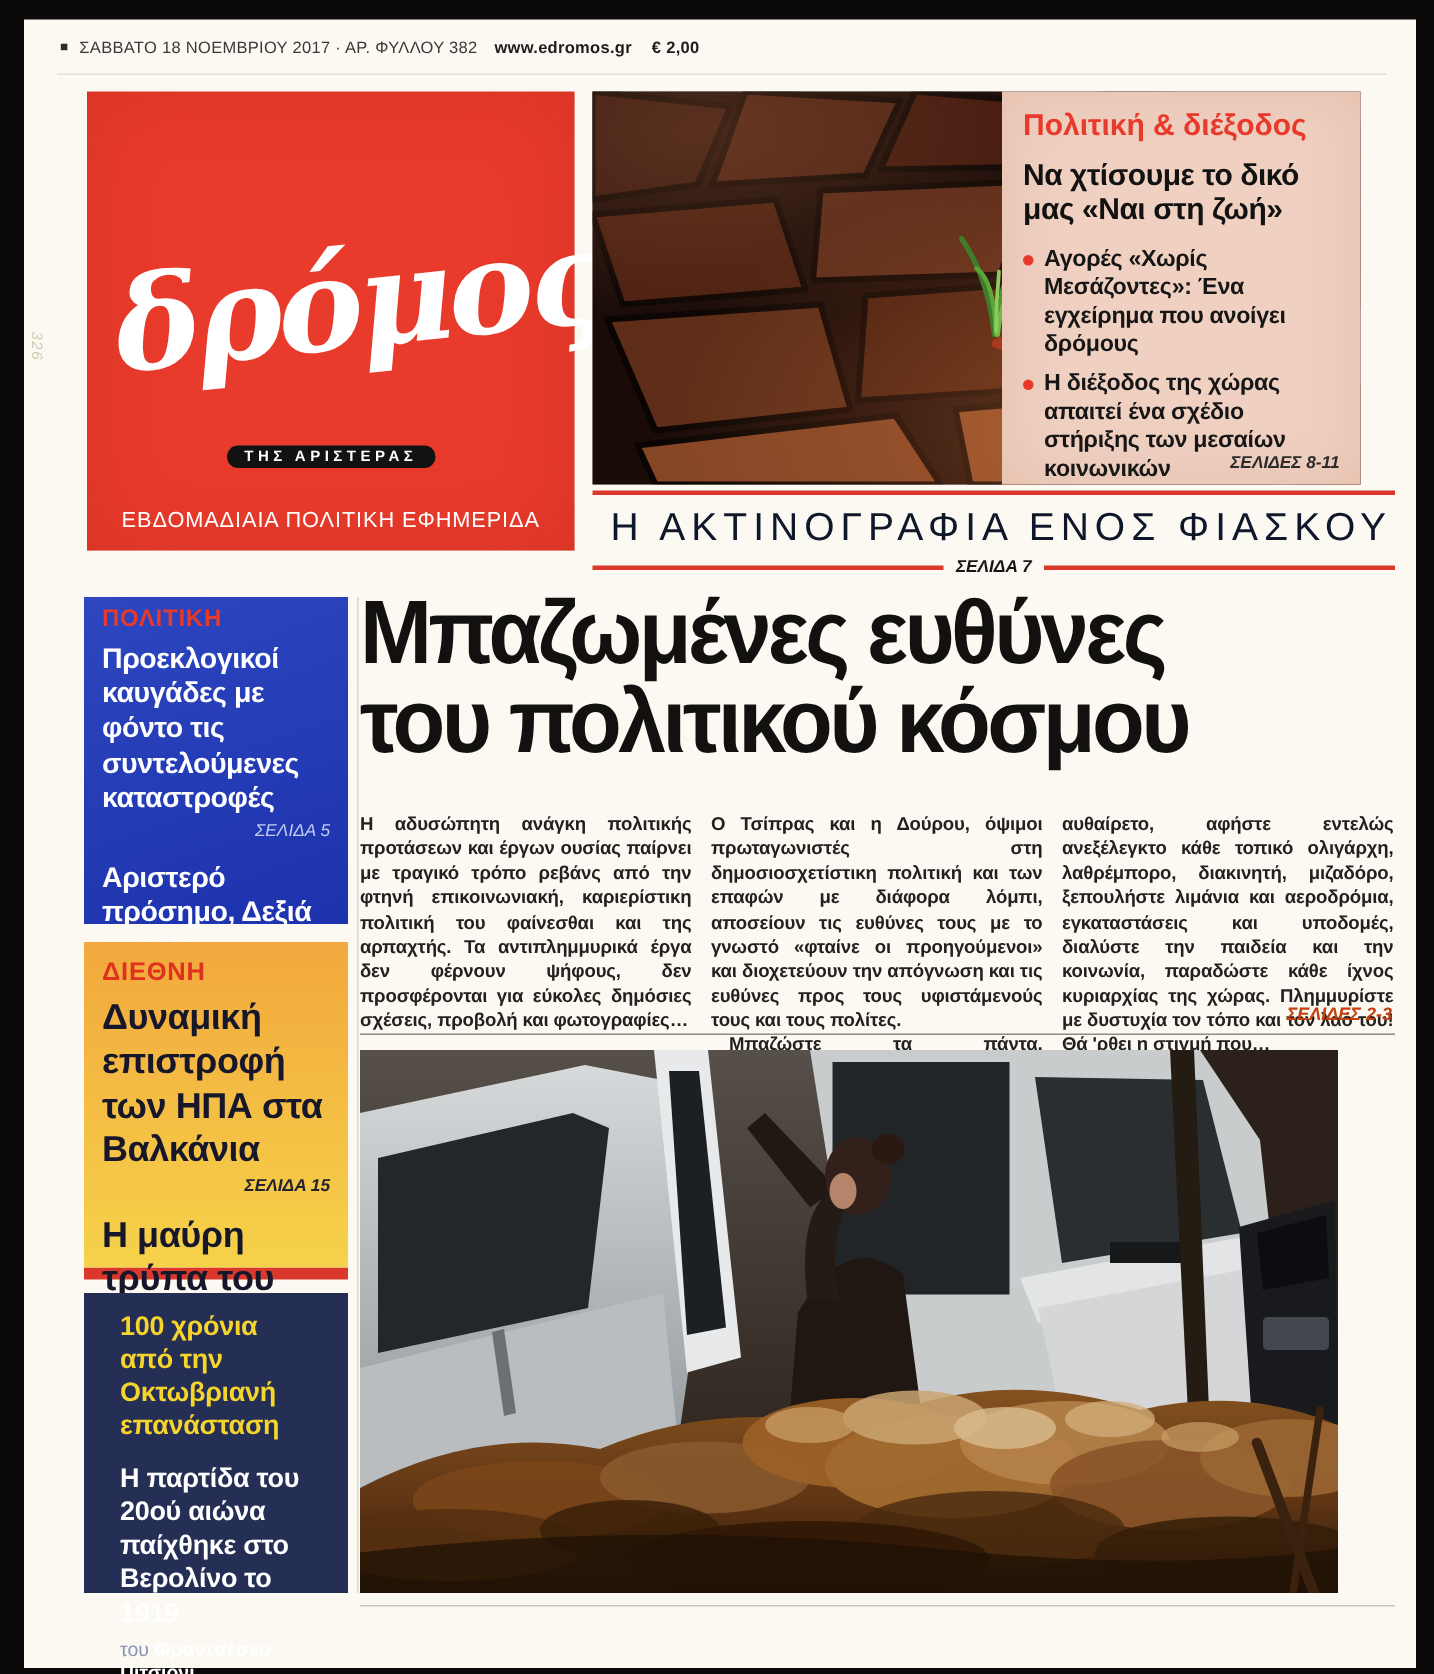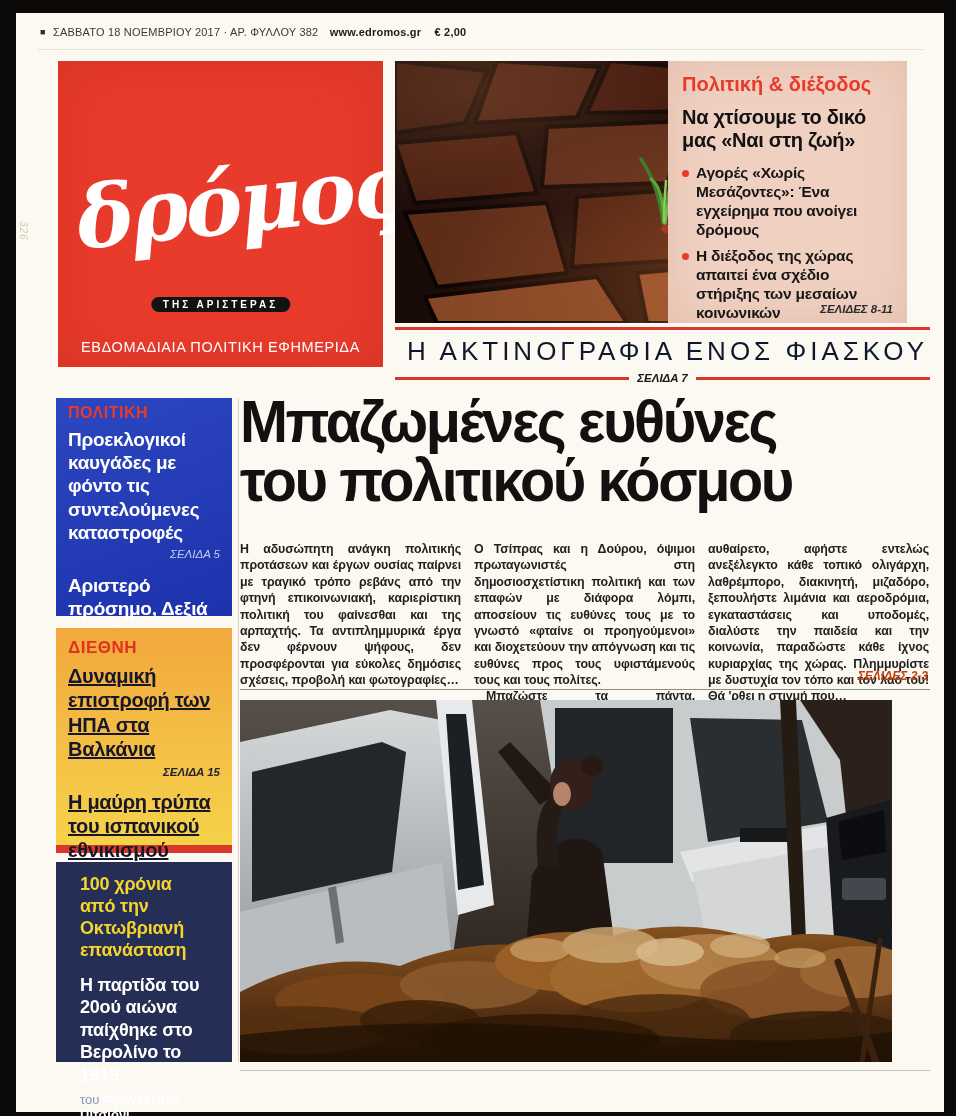--- a/index.html
+++ b/index.html
@@ -66,21 +66,21 @@
   .sidebar{left:40px;top:385px;width:176px;}
   .side-block{box-sizing:border-box;width:176px;position:relative;}
   .blk-blue{height:218px;background:linear-gradient(160deg,#2c47c0,#1d32ad);padding:6px 12px;margin-bottom:12px;}
   .blk-blue .sec{color:#e8392b;font-size:16px;font-weight:bold;letter-spacing:.5px;margin-bottom:6px;}
   .blk-blue .t{color:#ffffff;font-size:19px;font-weight:bold;line-height:1.22;letter-spacing:-.3px;}
   .blk-blue .pg, .blk-yellow .pg, .blk-navy .pg{display:block;text-align:right;font-size:11.5px;font-style:italic;margin-top:4px;}
   .blk-blue .pg{color:#c3cdf4;}
   .blk-blue .t2{margin-top:14px;}
   .blk-yellow{height:217px;background:linear-gradient(180deg,#f2a83d,#f6d24a);padding:10px 12px;}
   .blk-yellow .sec{color:#e0301f;font-size:17px;font-weight:bold;letter-spacing:.5px;margin-bottom:6px;}
-  .blk-yellow .t{color:#17172b;font-size:20px;font-weight:bold;line-height:1.22;letter-spacing:-.3px;text-decoration:underline;}
+  .blk-yellow .t{color:#17172b;font-size:24px;font-weight:bold;line-height:1.22;letter-spacing:-.3px;}
   .blk-yellow .pg{color:#23232f;font-weight:bold;}
   .blk-yellow .t2{margin-top:12px;}
   .red-div{height:8px;background:#d9382a;margin-top:0px;}
   .blk-navy{height:200px;background:#252e55;padding:12px 24px;margin-top:9px;}
   .blk-navy .kick{color:#f5d42c;font-size:18px;font-weight:bold;line-height:1.22;margin-bottom:12px;letter-spacing:-.2px;}
   .blk-navy .t{color:#ffffff;font-size:18px;font-weight:bold;line-height:1.25;letter-spacing:-.2px;}
   .blk-navy .byline{margin-top:6px;font-size:13px;}
   .blk-navy .by-pre{color:#8a93b8;}
   .blk-navy .by-name{color:#ffffff;font-weight:bold;}
   .blk-navy .pg{color:#99a2c6;margin-top:6px;}

